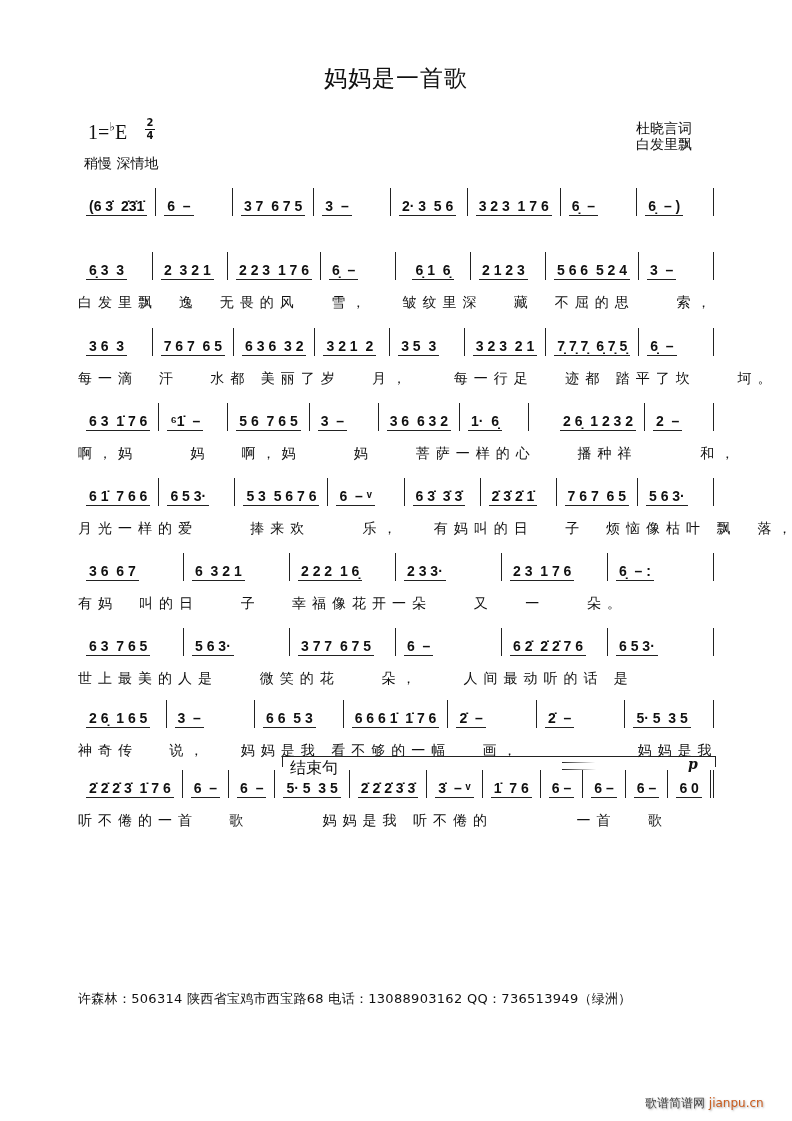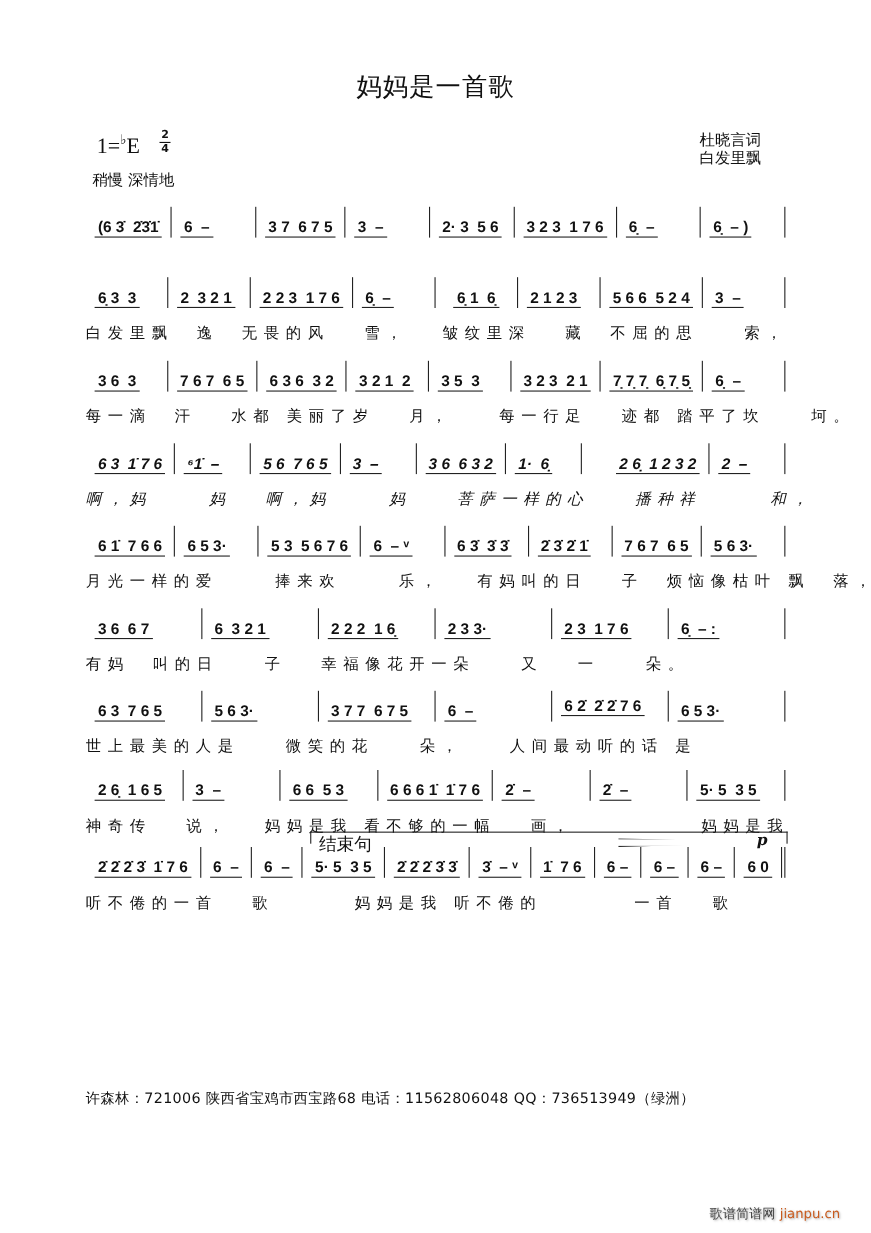--- a/index.html
+++ b/index.html
@@ -177,21 +177,21 @@
           </div>
         </div>
         <div class="measure bl end" style="flex: 1 1 0px;">
           <div class="grp">
             <span class="n">6̣  –</span>
           </div>
         </div>
       </div>
       <div class="lyrics">每一滴  汗   水都 美丽了岁   月，    每一行足   迹都 踏平了坎    坷。</div>
     </div>
-    <div class="system" style="top: 403px; font-style: italic;">
+    <div class="system" style="top: 403px;">
       <div class="notes">
         <div class="measure" style="flex: 1 1 0px;">
           <div class="grp">
             <span class="n">6 3  1̇ 7 6</span>
           </div>
         </div>
         <div class="measure bl" style="flex: 1 1 0px;">
           <div class="grp">
             <span class="n">⁶1̇  –</span>
           </div>
@@ -324,21 +324,21 @@
         <div class="measure bl" style="flex: 1 1 0px;">
           <div class="grp">
             <span class="n">3 7 7  6 7 5</span>
           </div>
         </div>
         <div class="measure bl" style="flex: 1 1 0px;">
           <div class="grp">
             <span class="n">6  –</span>
           </div>
         </div>
-        <div class="measure bl" style="flex: 1 1 0px; align-items: center;">
+        <div class="measure bl" style="flex: 1 1 0px;">
           <div class="grp">
             <span class="n">6 2̇  2̇ 2̇ 7 6</span>
           </div>
         </div>
         <div class="measure bl end" style="flex: 1 1 0px;">
           <div class="grp">
             <span class="n">6 5 3·</span>
           </div>
         </div>
       </div>
@@ -443,14 +443,14 @@
         </div>
       </div>
       <div class="lyrics">听不倦的一首   歌       妈妈是我 听不倦的        一首   歌</div>
       <div class="bracket" style="left: 204px; width: 432px; top: -14px;"></div>
       <div class="brk-label" style="left: 212px; top: -12px;">结束句</div>
       <div class="hair" style="left: 484px; width: 120px; top: -8px;"></div>
       <div class="dyn" style="left: 610px; top: -14px;">p</div>
     </div>
   </div>
 
-<div class="footer">许森林：721006 陕西省宝鸡市西宝路68 电话：11562806048 QQ：736513949（绿洲）</div>
+<div class="footer">许森林：506314 陕西省宝鸡市西宝路68 电话：13088903162 QQ：736513949（绿洲）</div>
 <div class="wm"><span style="color:#444">歌谱简谱网</span> <span>jianpu.cn</span></div>
 
 </body></html>

